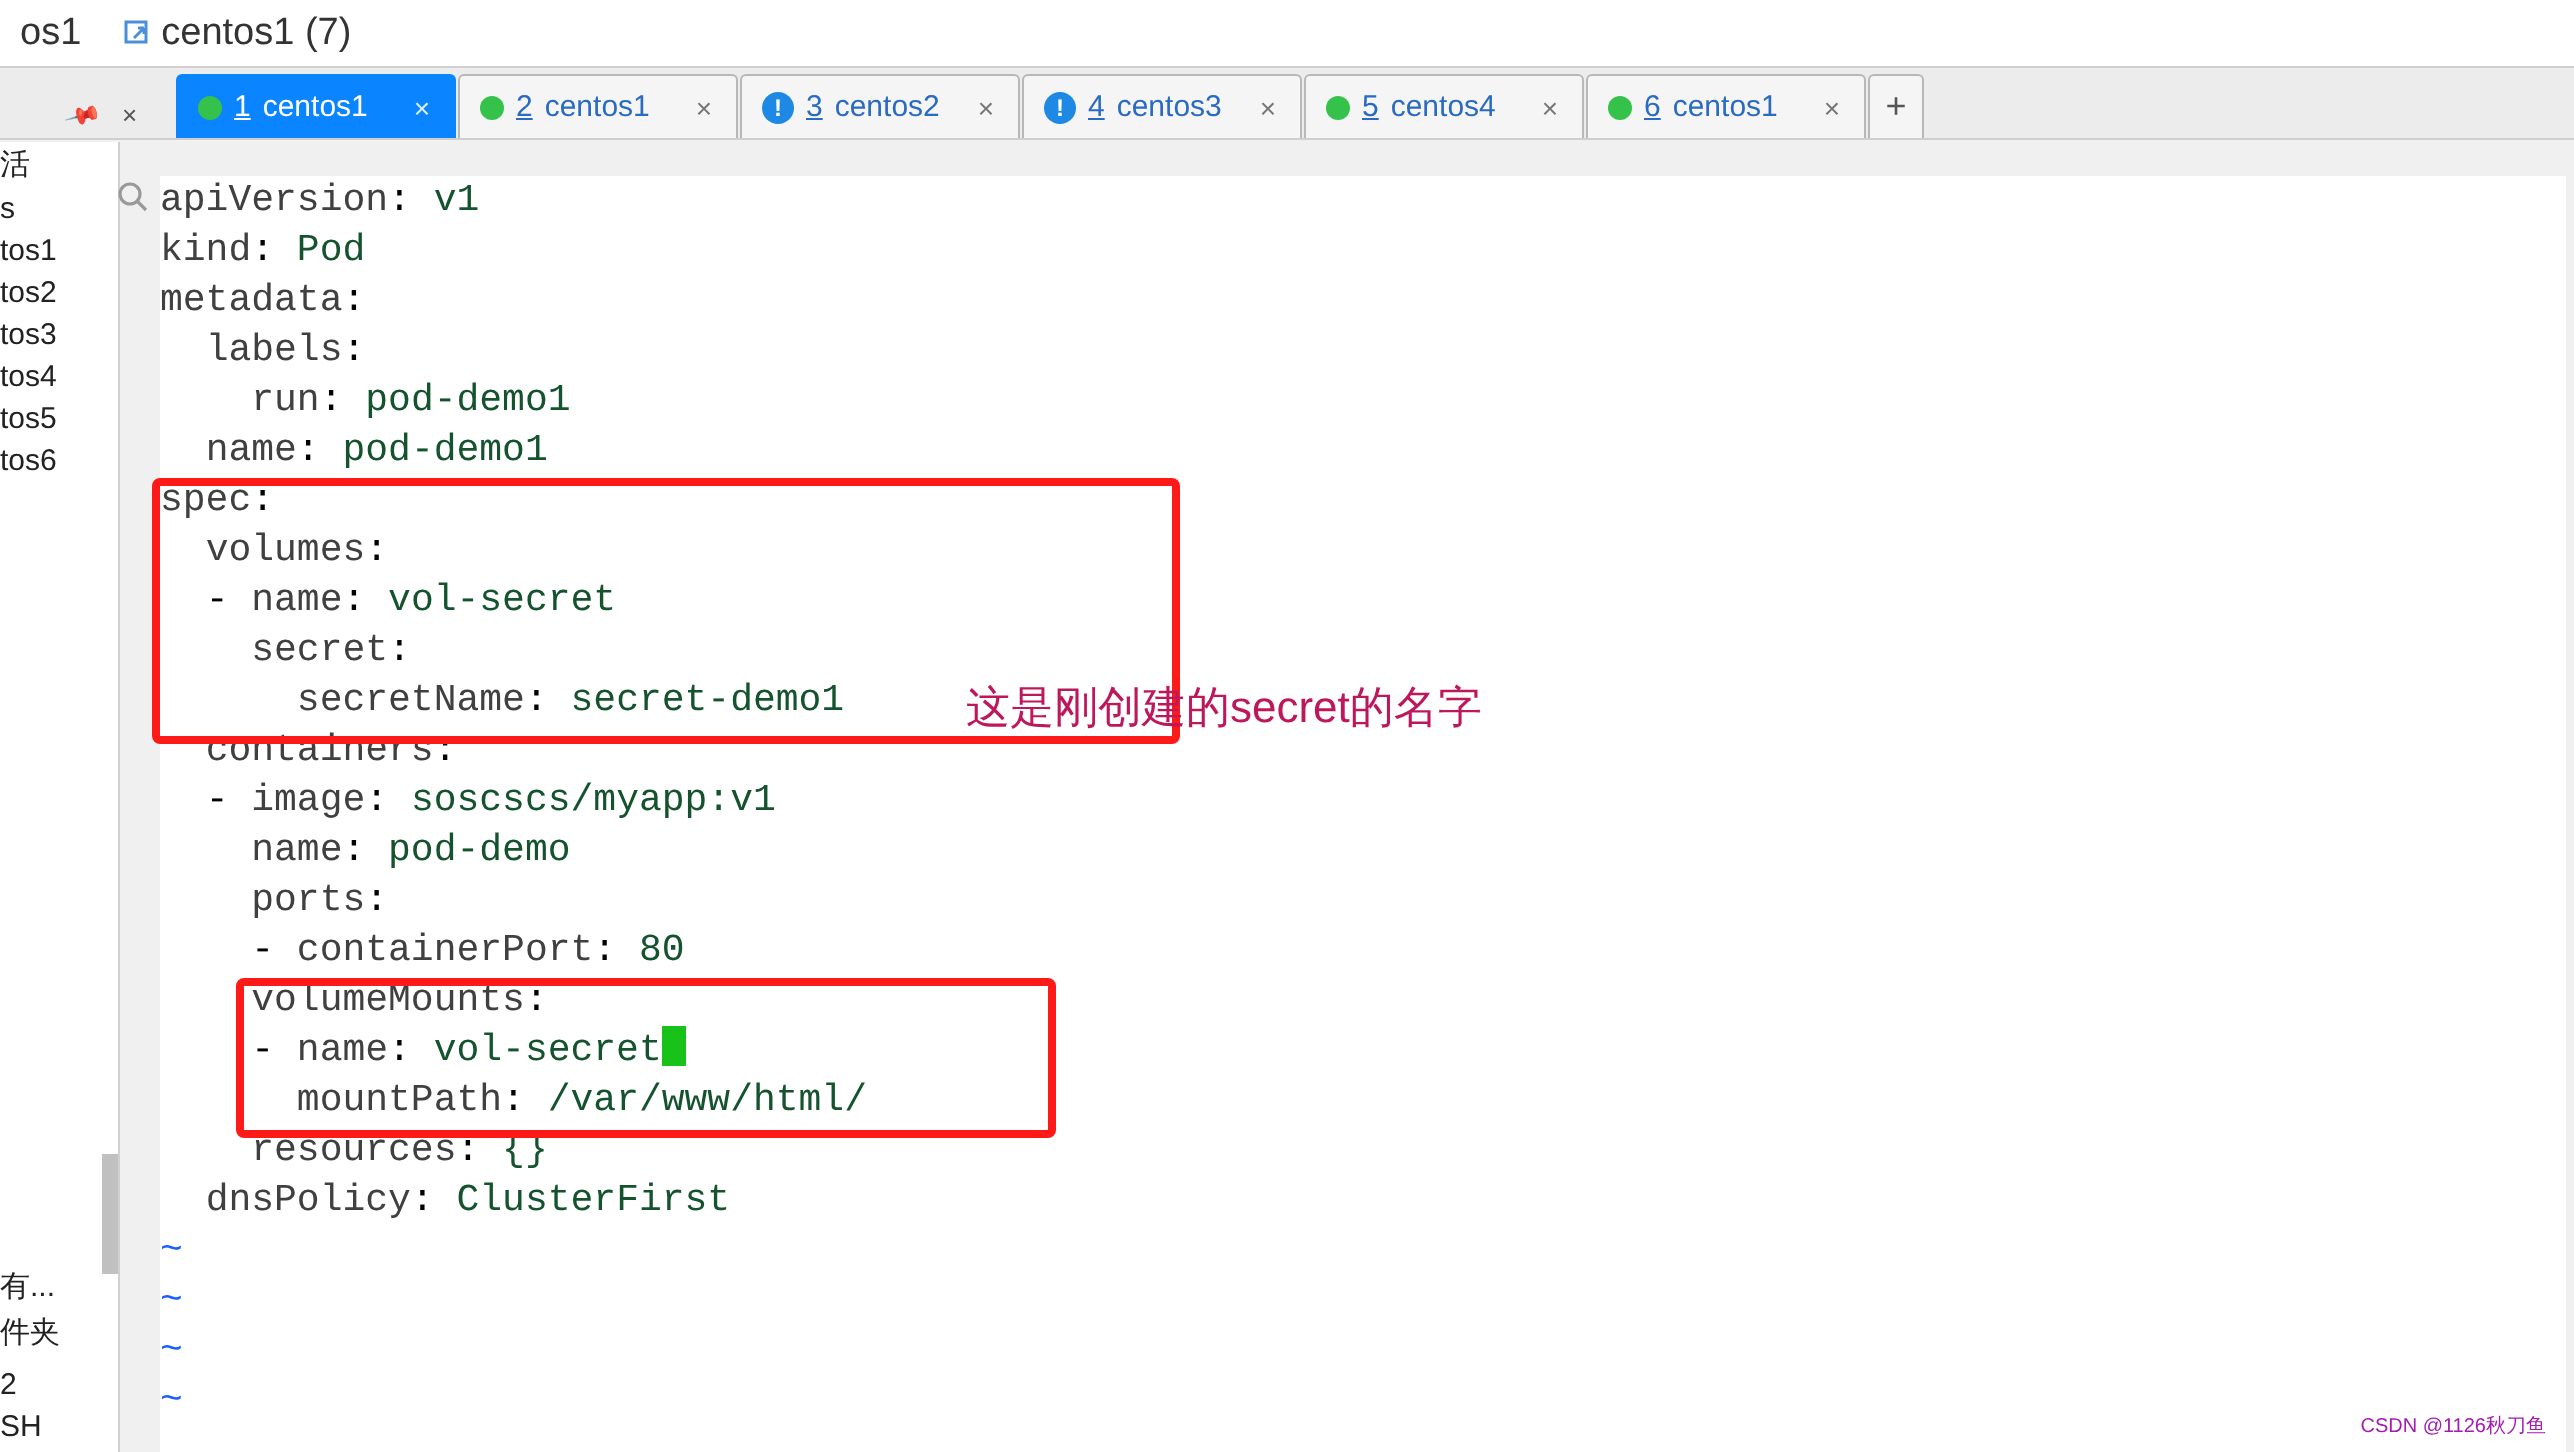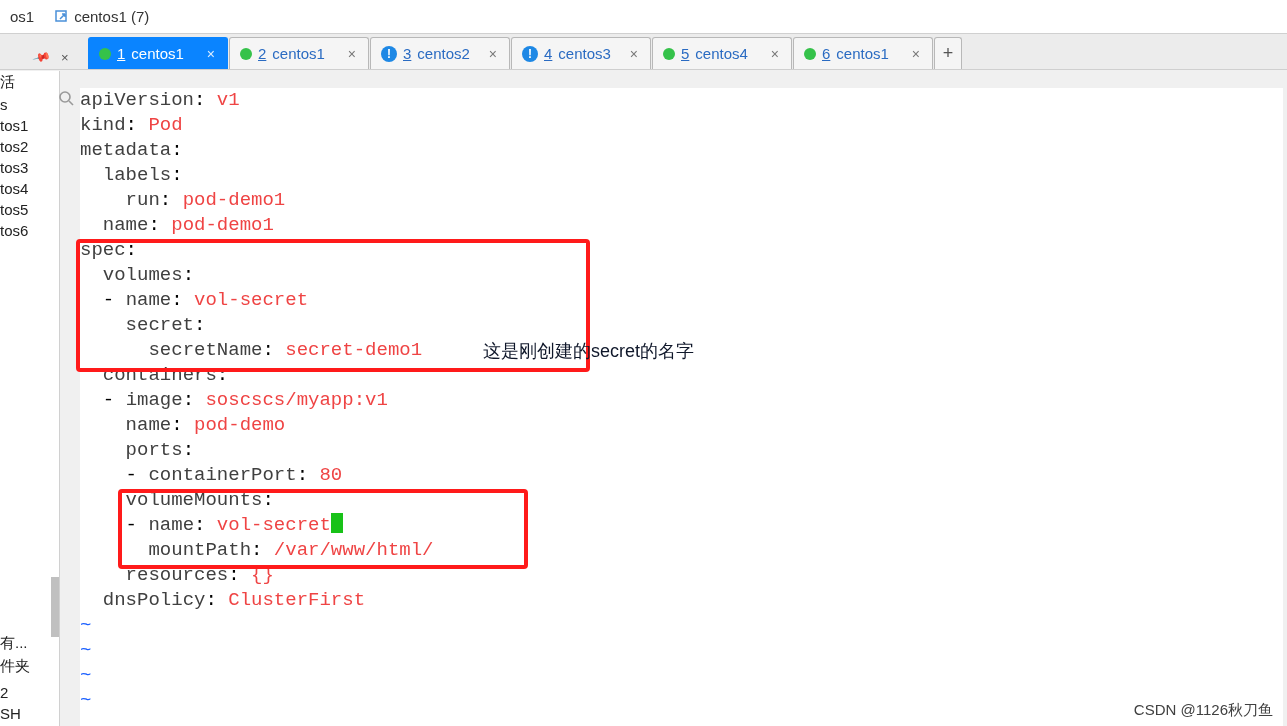--- a/index.html
+++ b/index.html
@@ -19,21 +19,21 @@
     border-bottom:1px solid #d0d0d0;
     display:flex;
     align-items:center;
     padding-left:0px;
   }
   .top-strip .small-tab {
     display:flex; align-items:center;
     height:100%;
     padding:0 10px;
     color:#333;
-    font-size:15px;
+    font-size:19px;
     gap:4px;
   }
   .shortcut-icon {
     width:16px; height:16px;
     display:inline-flex; align-items:center; justify-content:center;
   }
 
   
   .tab-bar {
     height:36px;
@@ -130,48 +130,48 @@
     position:absolute;
     left:80px; top:88px; right:4px; bottom:0;
     background:#fff;
     font-family:"Consolas","Courier New",monospace;
     font-size:19px;
     line-height:25px;
     white-space:pre;
     color:#000;
   }
   .k-key { color:#404040; }
-  .k-val  { color:#ef4444; }
+  .k-val  { color:#14532d; }
   .k-dash{ color:#000; }
   .empty-line { color:#1a5fff; }
   .cursor {
     display:inline-block; width:12px; height:20px;
     background:#18c218;
     vertical-align:middle;
     margin-bottom:3px;
   }
 
   
   .anno-box {
     position:absolute;
     border:4px solid #ff1a1a;
     border-radius:4px;
     pointer-events:none;
   }
   .anno-text {
     position:absolute;
-    color:#0f172a;
+    color:#be185d;
     font-family:"Microsoft YaHei","SimSun",sans-serif;
-    font-size:18px;
+    font-size:22px;
     pointer-events:none;
   }
 
   .watermark {
     position:absolute; right:14px; bottom:6px;
-    color:#404040; font-size:15px;
+    color:#a21caf; font-size:10px;
     font-family:"Microsoft YaHei",sans-serif;
   }
 </style>
 </head>
 <body>
 
 <div class="top-strip">
   <div class="small-tab">os1</div>
   <div class="small-tab">
     <span class="shortcut-icon">

